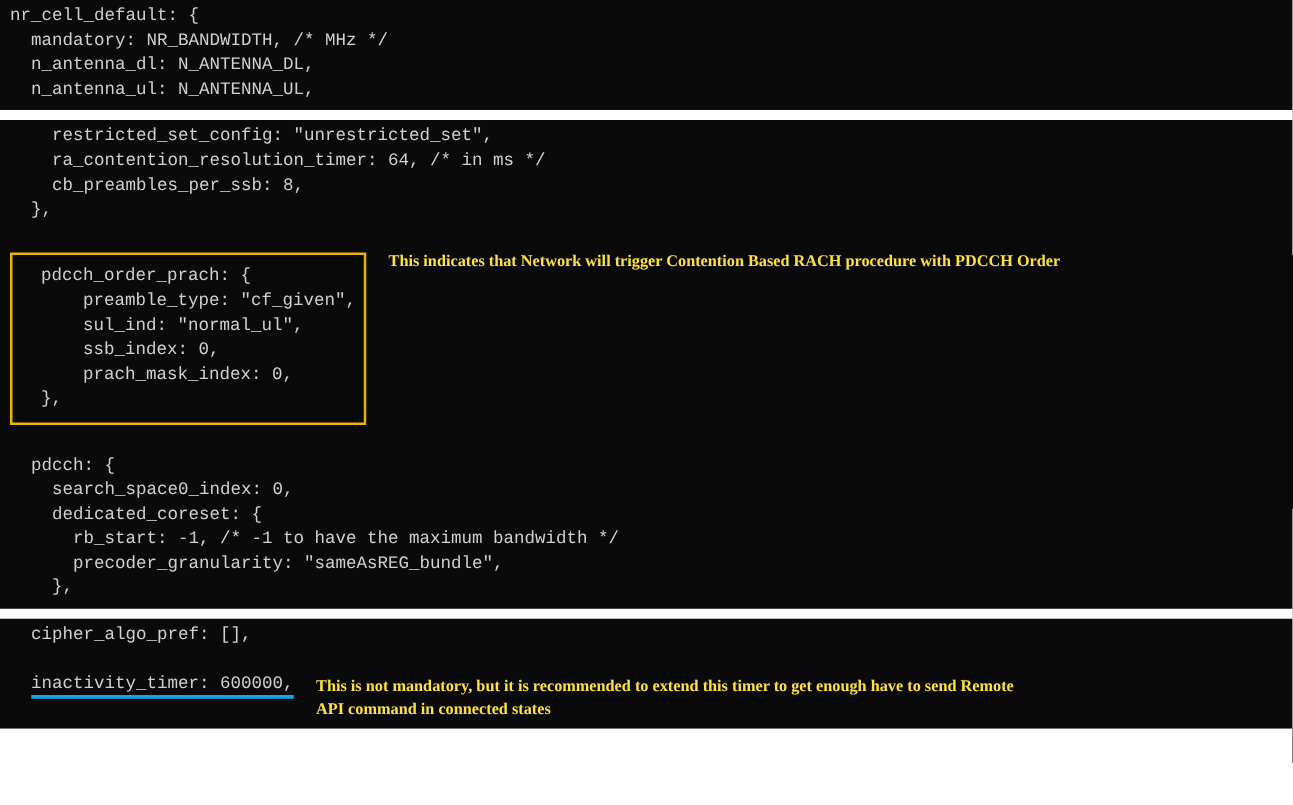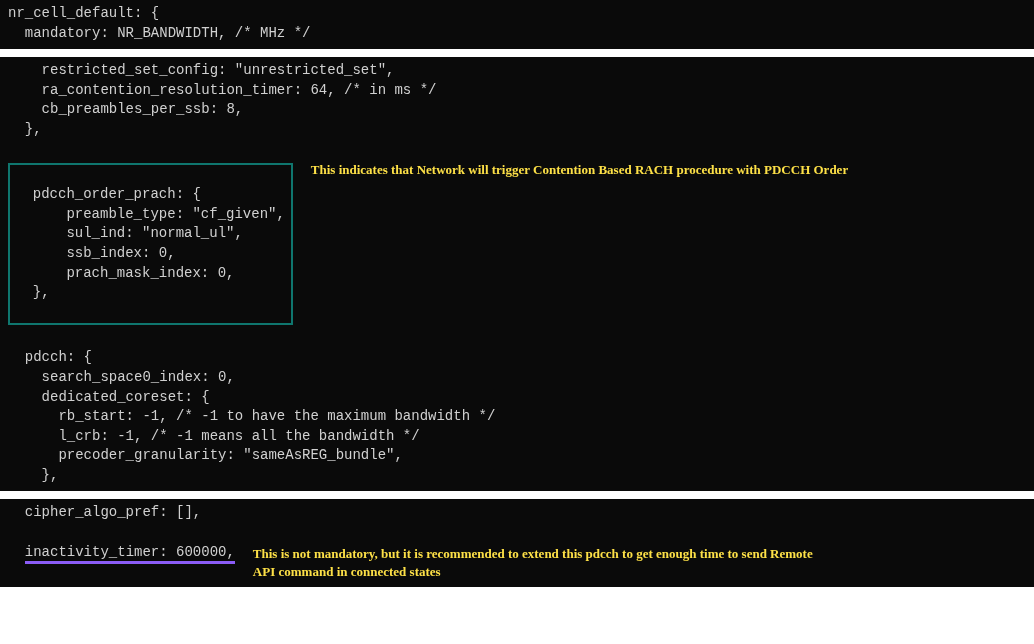--- a/index.html
+++ b/index.html
@@ -20,50 +20,52 @@
   .gap {
     background: #fff;
     height: 8px;
   }
   pre {
     margin: 0;
     white-space: pre;
     font-family: inherit;
   }
   .highlight-box {
-    border: 2px solid #0f766e;
-    padding: 20px 6px;
+    border: 2px solid #eab308;
+    padding: 8px 6px;
     display: inline-block;
     margin: 4px 0;
   }
   .annot {
     color: #fde047;
     font-family: Liberation Serif, serif;
     font-size: 13px;
     font-weight: bold;
   }
   .underline-y {
-    border-bottom: 3px solid #8b5cf6;
+    border-bottom: 3px solid #0ea5e9;
     padding-bottom: 1px;
     font-family: Liberation Mono, monospace;
   }
   .row-annot {
     display: flex;
     align-items: flex-start;
     gap: 18px;
   }
   .row-annot .code-col { flex: 0 0 auto; }
   .row-annot .annot-col { flex: 1 1 auto; padding-top: 2px; }
 </style>
 </head>
 <body>
 
 <div class="block">
 <pre>nr_cell_default: {</pre>
 <pre>  mandatory: NR_BANDWIDTH, /* MHz */</pre>
+<pre>  n_antenna_dl: N_ANTENNA_DL,</pre>
+<pre>  n_antenna_ul: N_ANTENNA_UL,</pre>
 </div>
 
 <div class="gap"></div>
 
 <div class="block">
 <pre>    restricted_set_config: "unrestricted_set",</pre>
 <pre>    ra_contention_resolution_timer: 64, /* in ms */</pre>
 <pre>    cb_preambles_per_ssb: 8,</pre>
 <pre>  },</pre>
 <pre> </pre>
@@ -81,33 +83,32 @@
   </div>
   <div class="annot-col annot">This indicates that Network will trigger Contention Based RACH procedure with PDCCH Order</div>
 </div>
 
 <pre> </pre>
 <pre>  pdcch: {</pre>
 <pre>    search_space0_index: 0,</pre>
 <pre></pre>
 <pre>    dedicated_coreset: {</pre>
 <pre>      rb_start: -1, /* -1 to have the maximum bandwidth */</pre>
-<pre>      l_crb: -1, /* -1 means all the bandwidth */</pre>
 <pre>      precoder_granularity: "sameAsREG_bundle",</pre>
 <pre>    },</pre>
 </div>
 
 <div class="gap"></div>
 
 <div class="block">
 <pre>  cipher_algo_pref: [],</pre>
 <pre> </pre>
 
 <div class="row-annot">
   <div class="code-col">
     <pre><span>  </span><span class="underline-y">inactivity_timer: 600000,</span></pre>
   </div>
   <div class="annot-col annot">
-    <div>This is not mandatory, but it is recommended to extend this pdcch to get enough time to send Remote</div>
+    <div>This is not mandatory, but it is recommended to extend this timer to get enough have to send Remote</div>
     <div>API command in connected states</div>
   </div>
 </div>
 </div>
 
 </body></html>

